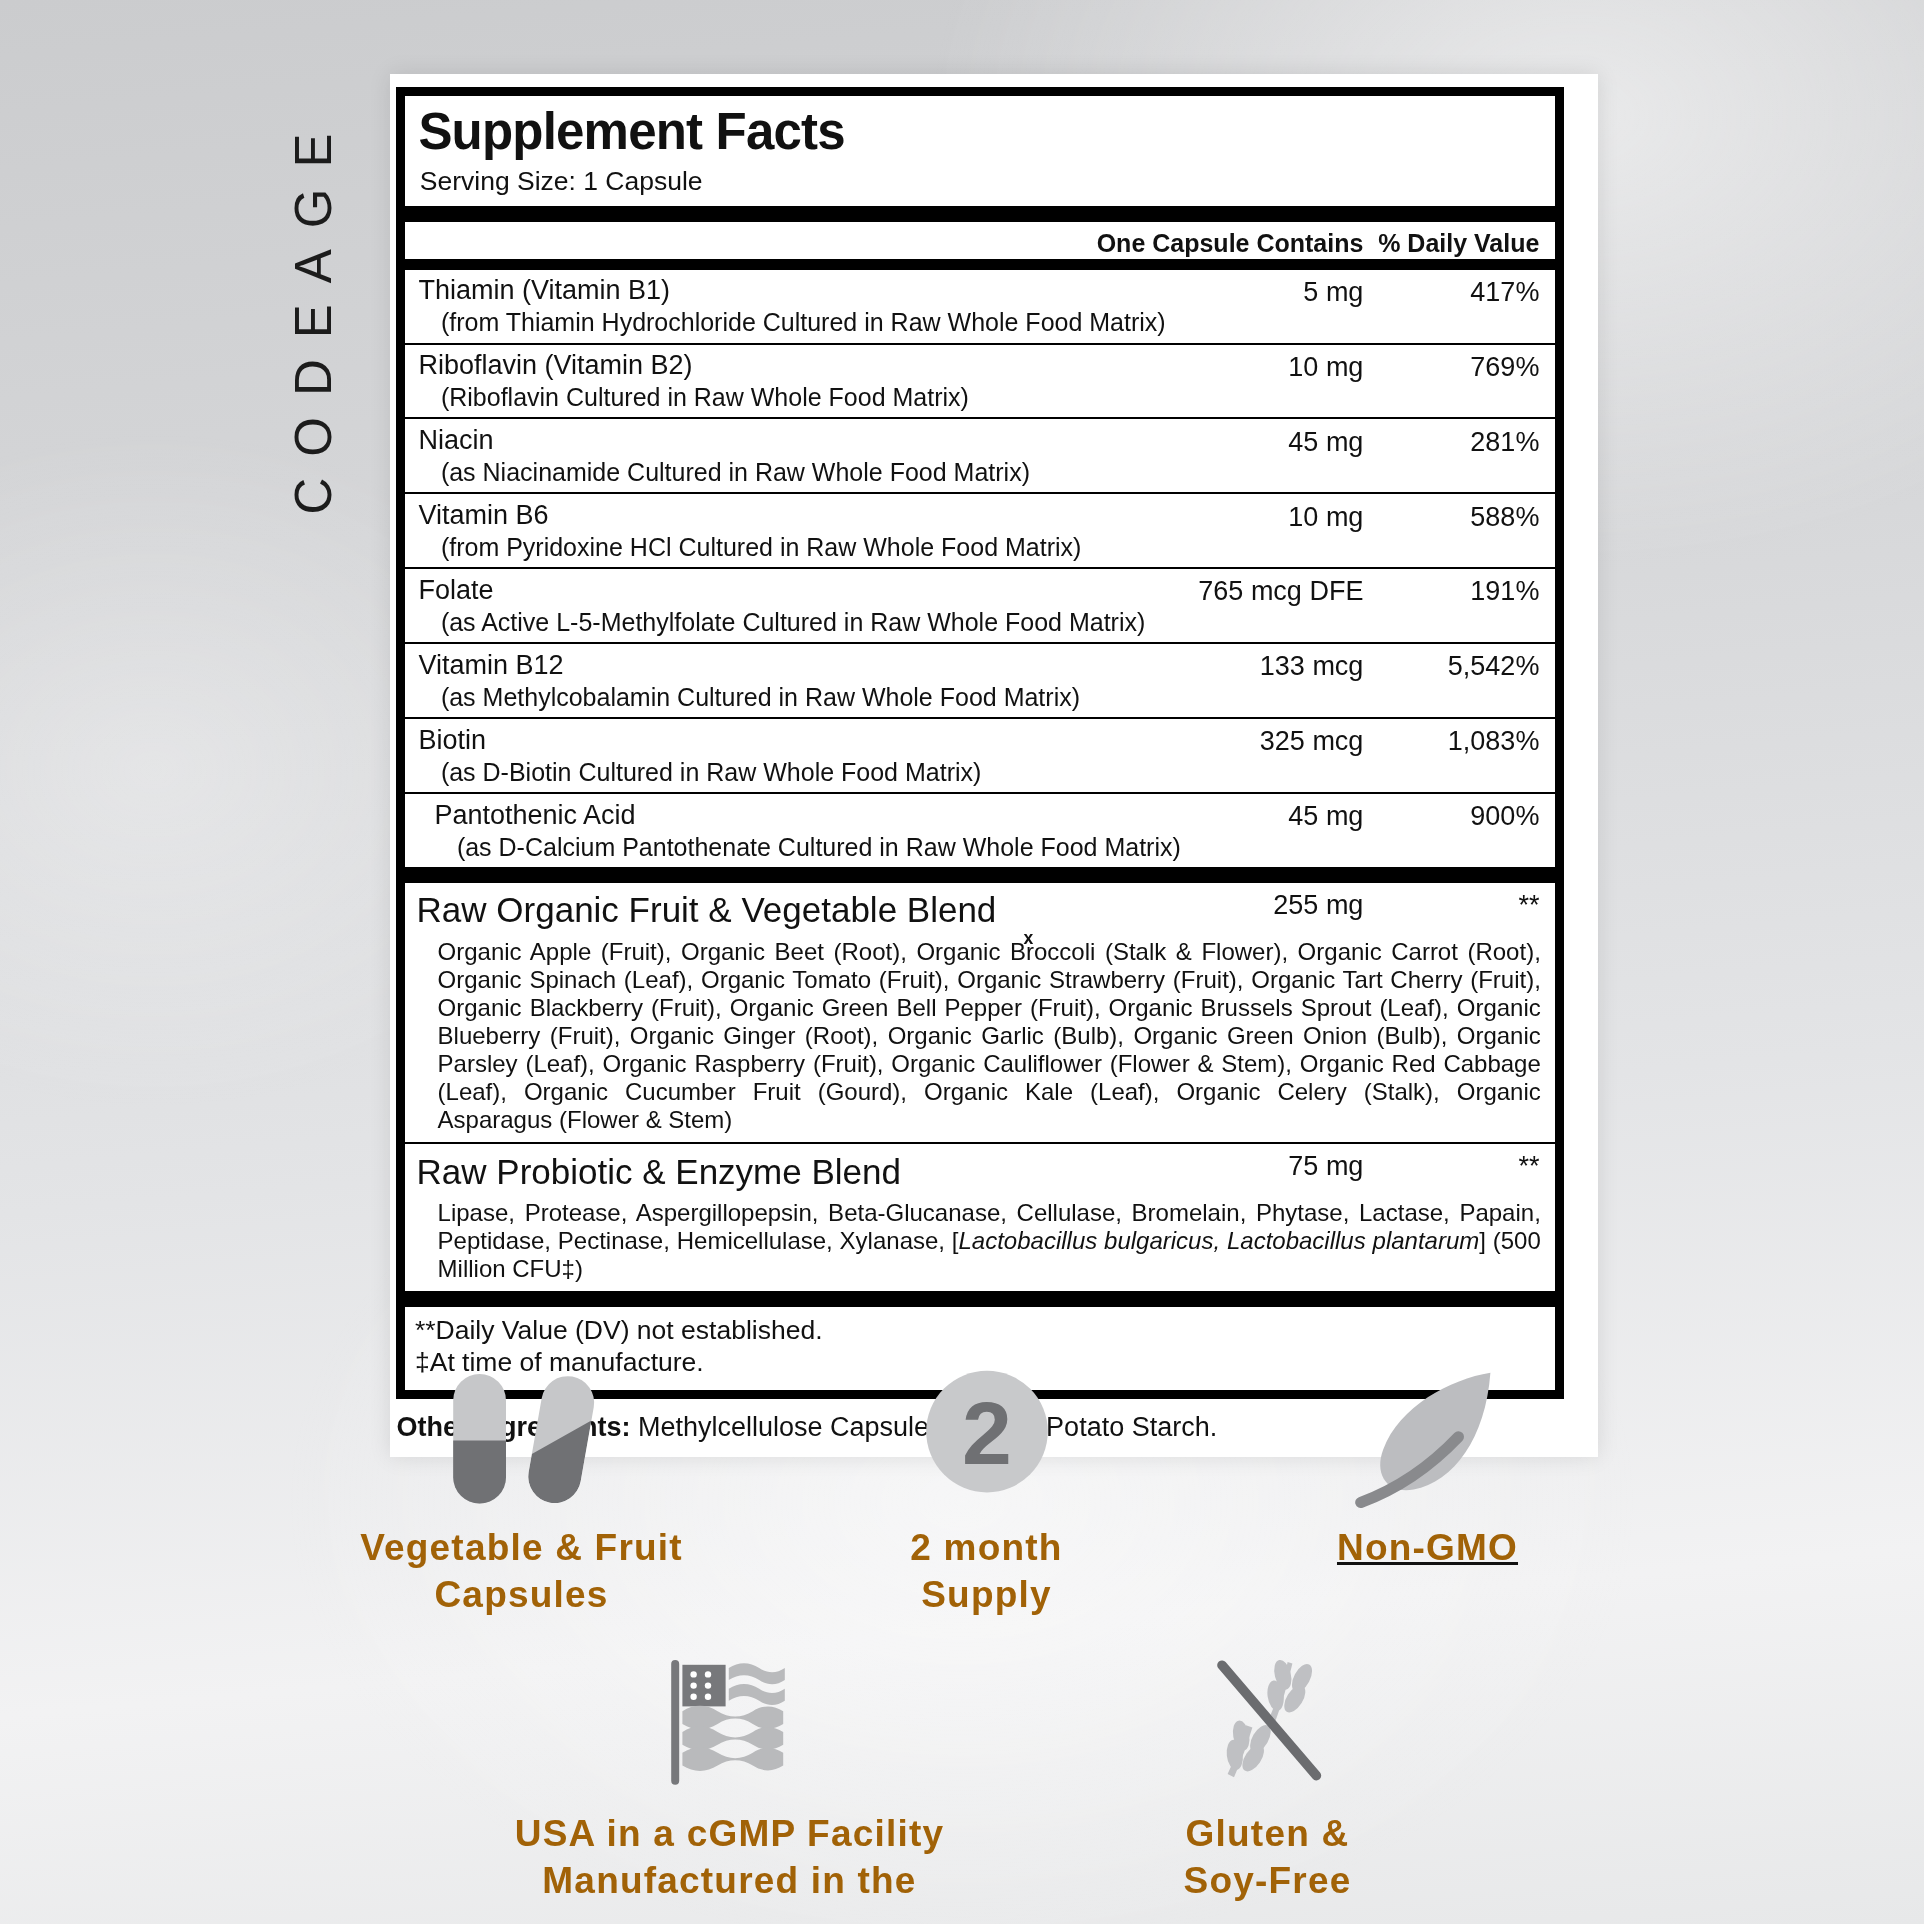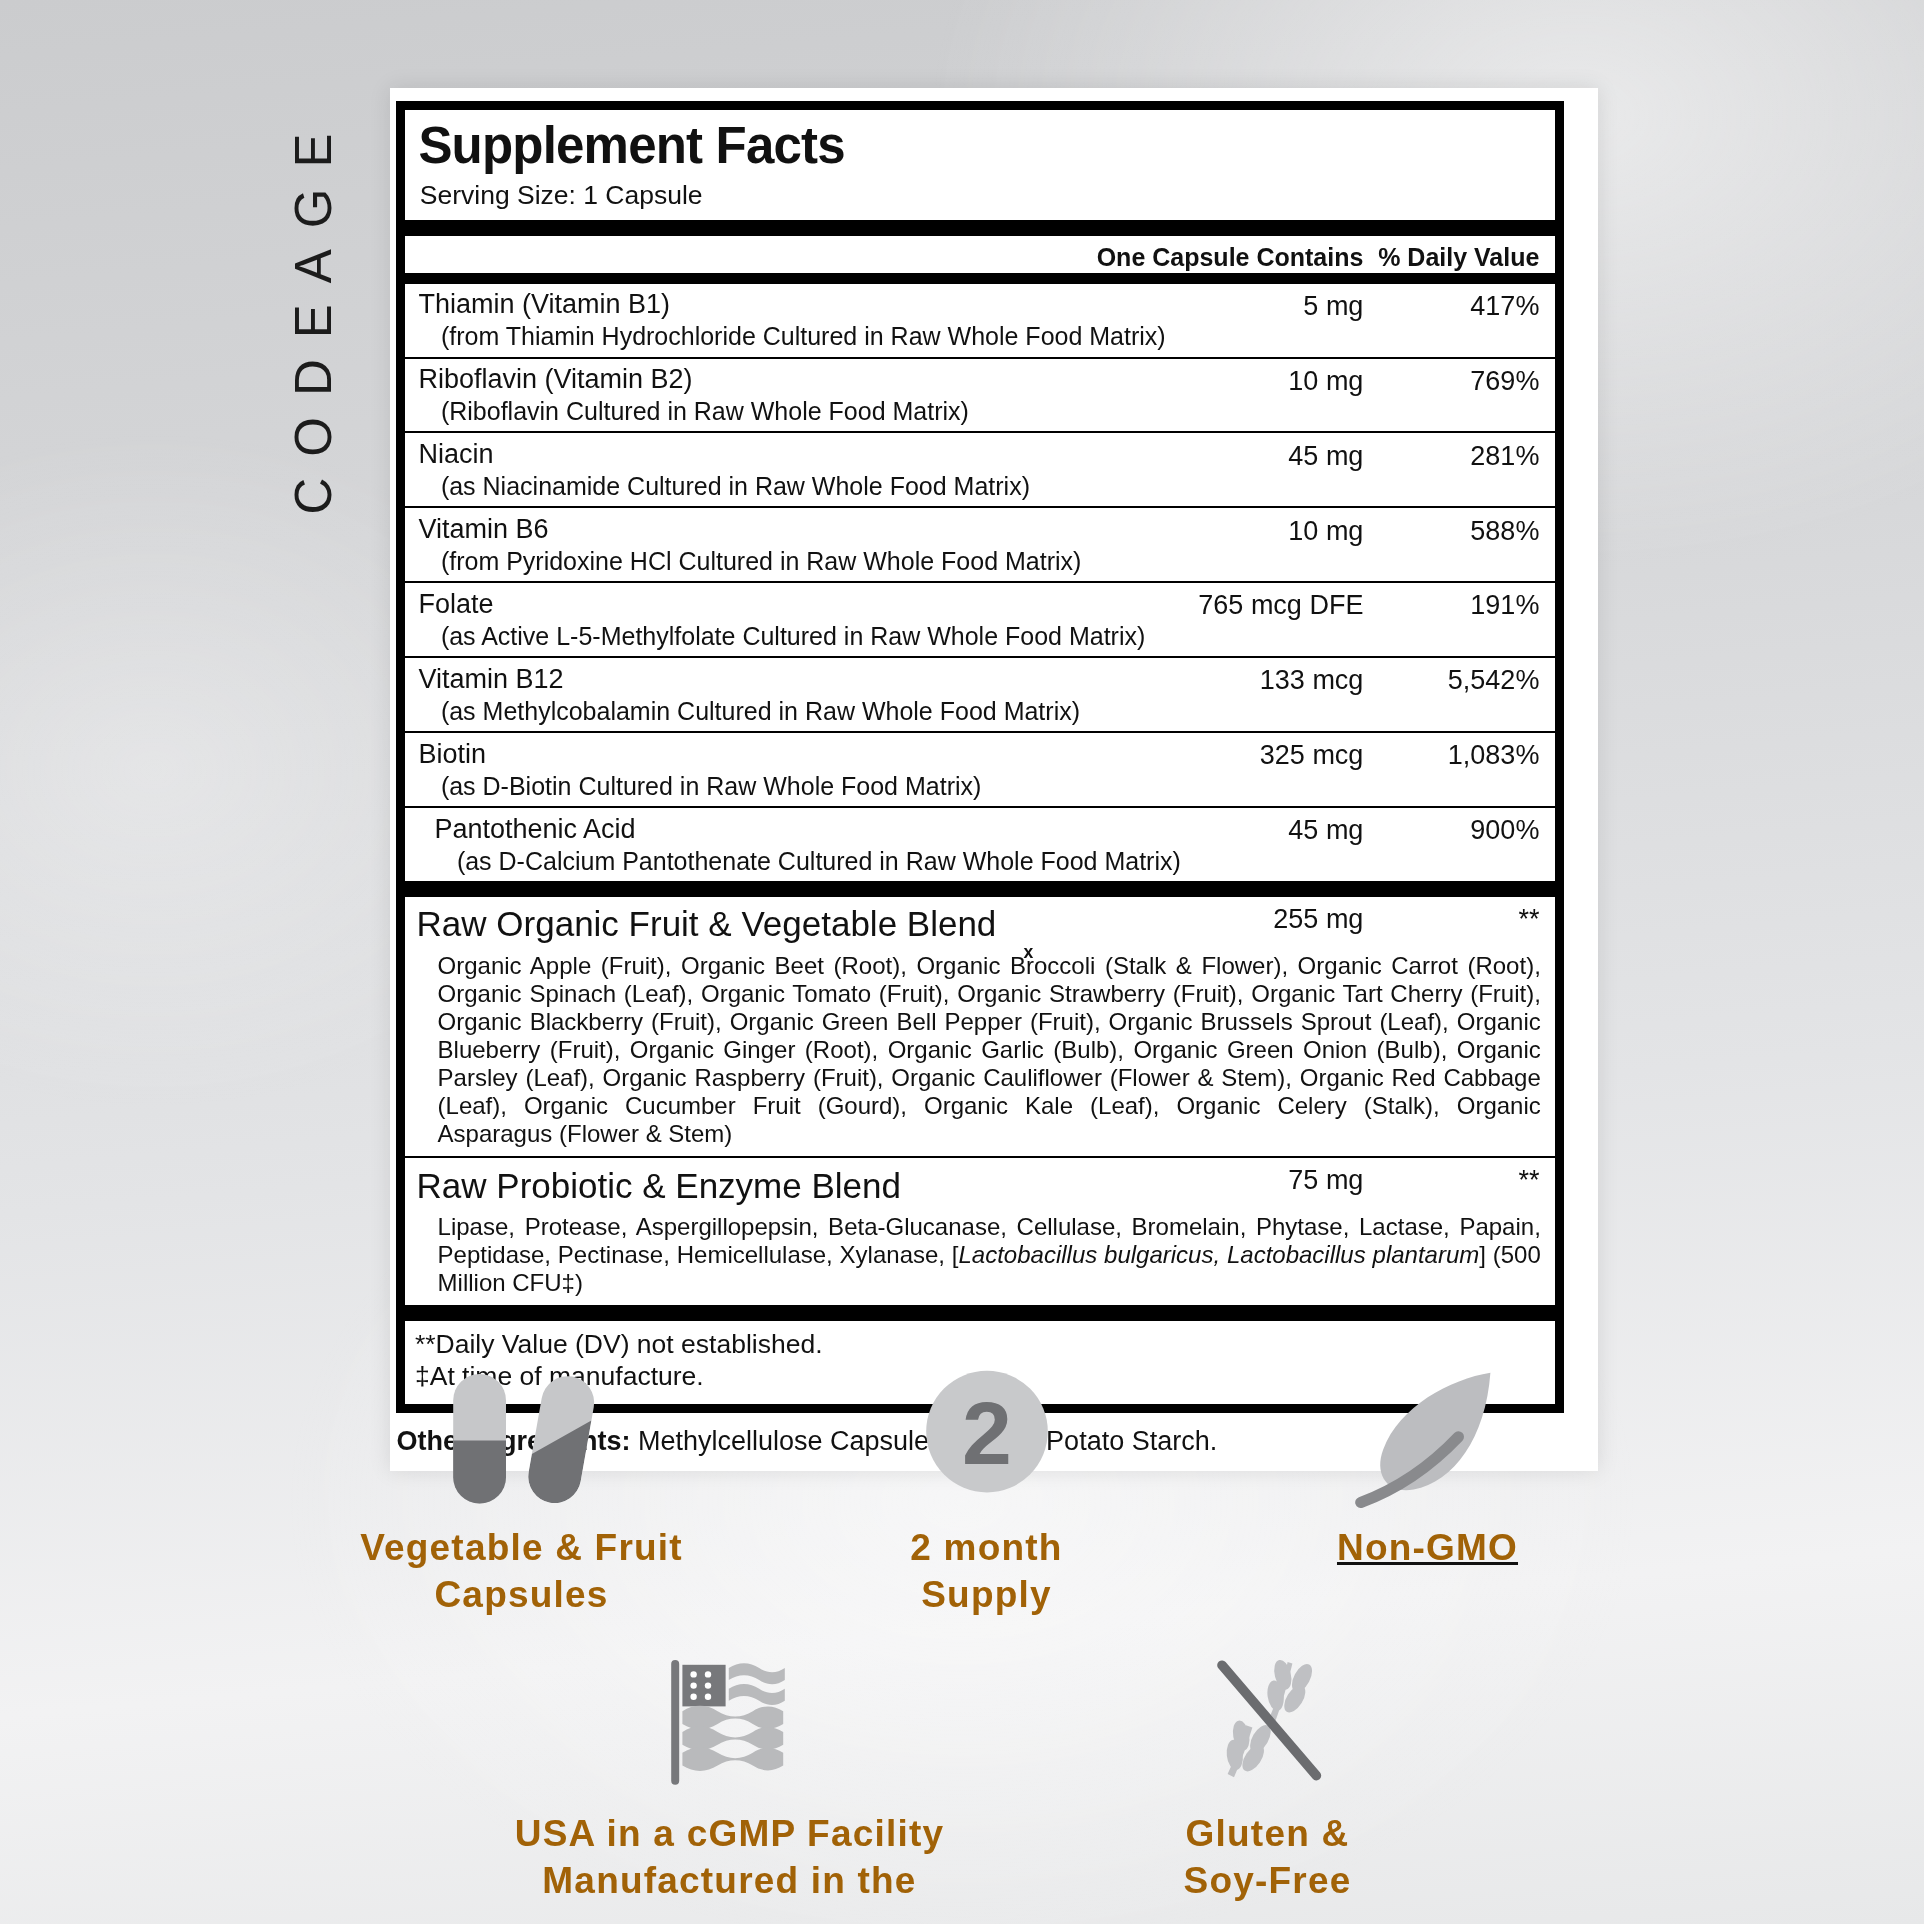--- a/index.html
+++ b/index.html
@@ -13,21 +13,21 @@
       linear-gradient(175deg,#cbccce 0%,#d6d7d9 30%,#e3e4e6 58%,#f2f2f3 82%,#e7e8e9 100%);
   }
   
   .brand{
     position:absolute;left:78px;top:284px;width:470px;text-align:center;
     transform:rotate(-90deg);
     font-size:51px;letter-spacing:21px;font-weight:400;color:#1c1c1c;white-space:nowrap;
   }
   
   .label{
-    position:absolute;left:390px;top:88px;width:1208px;background:#fff;
+    position:absolute;left:390px;top:74px;width:1208px;background:#fff;
     padding:13px 0 14.4px 0;box-shadow:0 0 21px rgba(0,0,0,.10);
   }
   .sf-box{margin-left:6.4px;width:1168px;border:9.6px solid #000;box-sizing:border-box;background:#fff;}
   .sf-content{position:relative;}
   .sf-title{font-size:51px;font-weight:800;line-height:1.02;letter-spacing:-0.8px;padding:9.6px 13px 0 13px;}
   .sf-serving{font-size:26.5px;padding:8px 13px 9.6px 14.4px;}
   .bar{height:16px;background:#000;}
   .bar.thin{height:10.4px;}
   .colhead{position:relative;height:37px;}
   .colhead span{position:absolute;top:6.4px;font-size:25px;font-weight:700;}

